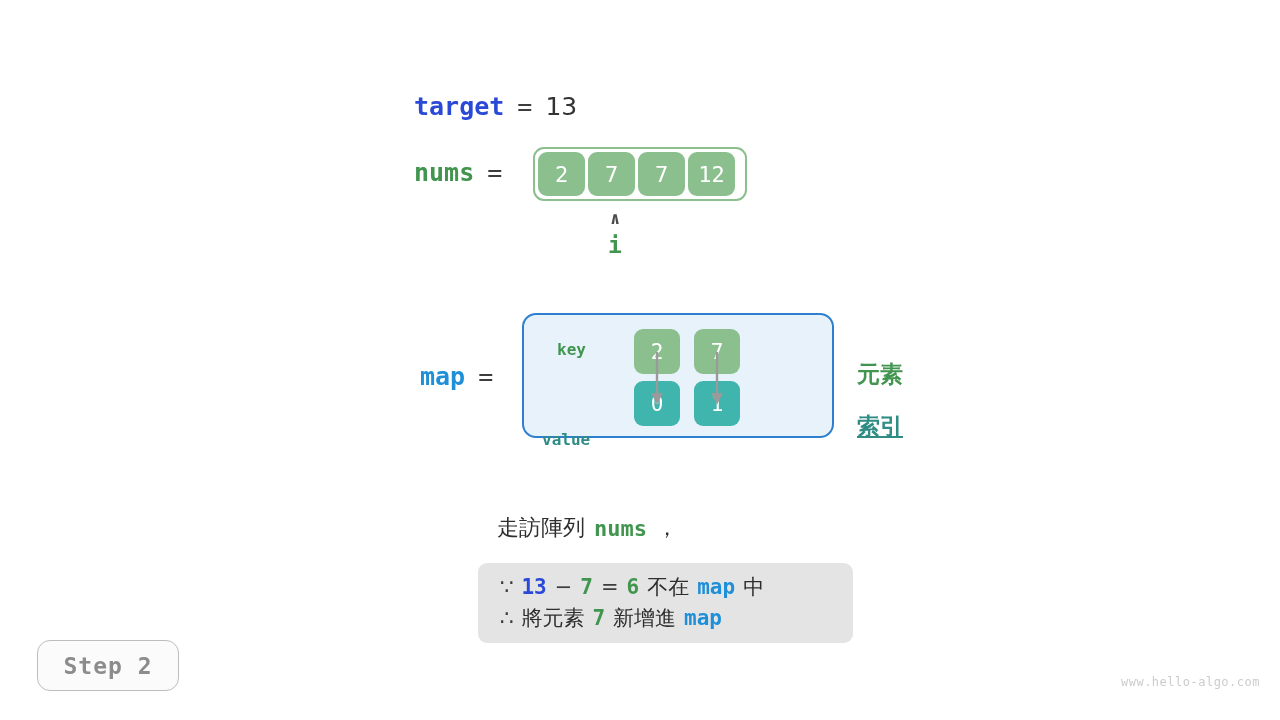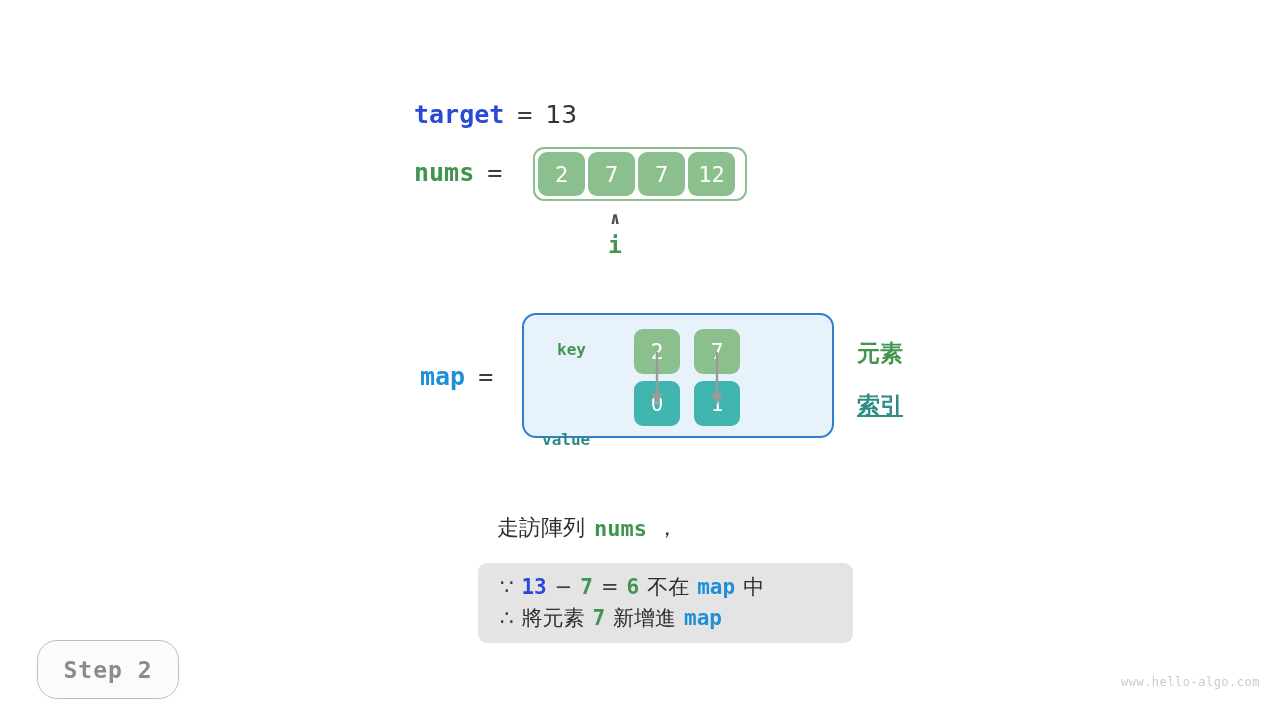--- a/index.html
+++ b/index.html
@@ -32,21 +32,20 @@
   
   .target-line {
     position: absolute;
     left: 414px;
     top: 92px;
     font-size: 25px;
     white-space: nowrap;
     display: flex;
     align-items: baseline;
     gap: 13px;
-    margin-top: 8px;
   }
   .target-line .eq { color: #3d3d3d; font-weight: normal;}
   .target-line .val {
     font-family: "DejaVu Sans", sans-serif;
     font-weight: normal;
     color: #333333;
     font-size: 25px;
   }
 
   
@@ -173,20 +172,21 @@
     pointer-events: none;
   }
 
   
   .side-label {
     position: absolute;
     font-family: "DejaVu Sans", sans-serif;
     font-weight: bold;
     font-size: 23px;
     white-space: nowrap;
+    margin-top: 21px;
   }
   .side-el  { left: 857px; top: 338px; color: #41954f; }
   .side-idx { left: 857px; top: 390px; color: #2e8c85; text-decoration: underline; }
 
   
   .caption {
     position: absolute;
     left: 497px;
     top: 513px;
     font-size: 22px;
@@ -241,23 +241,23 @@
     color: #1f8fd8;
   }
   .note-line .op { color: #3d3d3d; }
 
   
   .step-badge {
     position: absolute;
     left: 37px;
     top: 640px;
     width: 142px;
-    height: 59px;
+    height: 51px;
     border: 1.5px solid #bdbdbd;
-    border-radius: 20px;
+    border-radius: 13px;
     background: #fbfbfb;
     display: flex;
     align-items: center;
     justify-content: center;
     font-family: "DejaVu Sans Mono", monospace;
     font-weight: bold;
     font-size: 23px;
     color: #8c8c8c;
     box-sizing: border-box;
     letter-spacing: 1px;

